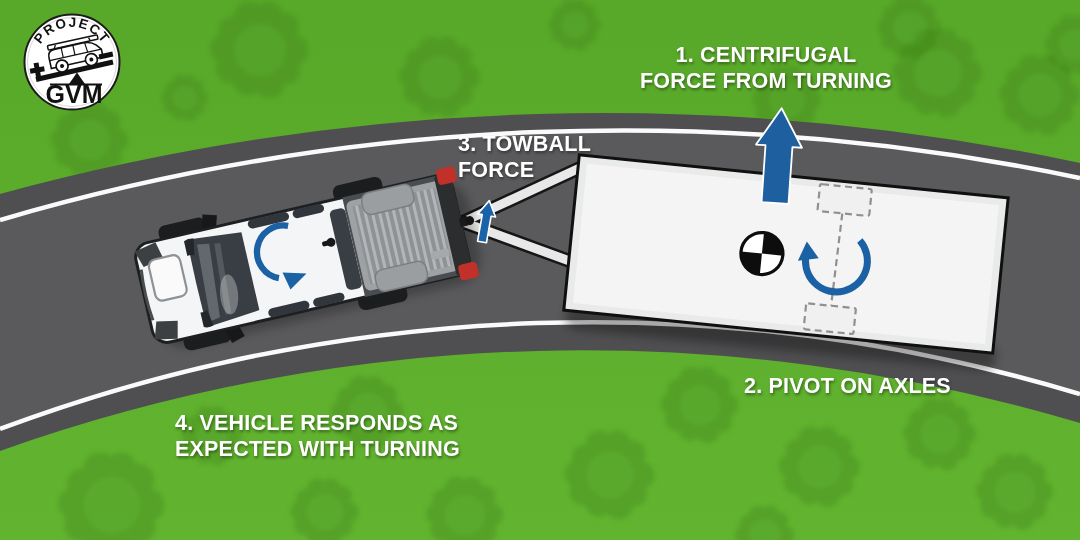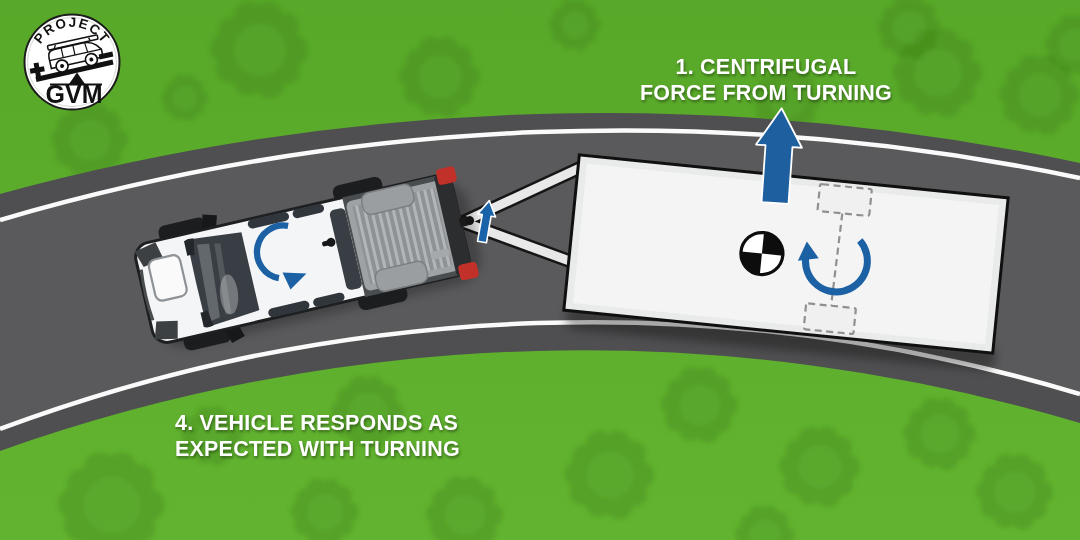--- a/index.html
+++ b/index.html
@@ -199,15 +199,17 @@
     </g>
     <g fill="#111" transform="rotate(-10 37 70)">
       <rect x="30" y="67.5" width="14.5" height="5"></rect>
       <rect x="34.8" y="62.8" width="5" height="14.5"></rect>
     </g>
     <rect x="99" y="53" width="14" height="5" fill="#111" transform="rotate(-12 106 55.5)"></rect>
     <text x="74" y="103" font-family="Liberation Sans, sans-serif" font-size="25" font-weight="bold" fill="#111" text-anchor="middle">GVM</text>
   </g>
 </svg>
 
-<div class="lbl" style="left:616px;top:42px;width:300px;text-align:center;margin-top:12px;">1. CENTRIFUGAL<br>FORCE FROM TURNING</div>
+<div class="lbl" style="left:616px;top:42px;width:300px;text-align:center;">1. CENTRIFUGAL<br>FORCE FROM TURNING</div>
+<div class="lbl" style="left:458px;top:131px;">3. TOWBALL<br>FORCE</div>
+<div class="lbl" style="left:744px;top:373px;">2. PIVOT ON AXLES</div>
 <div class="lbl" style="left:175px;top:410px;">4. VEHICLE RESPONDS AS<br>EXPECTED WITH TURNING</div>
 </div>
 
 </body></html>

